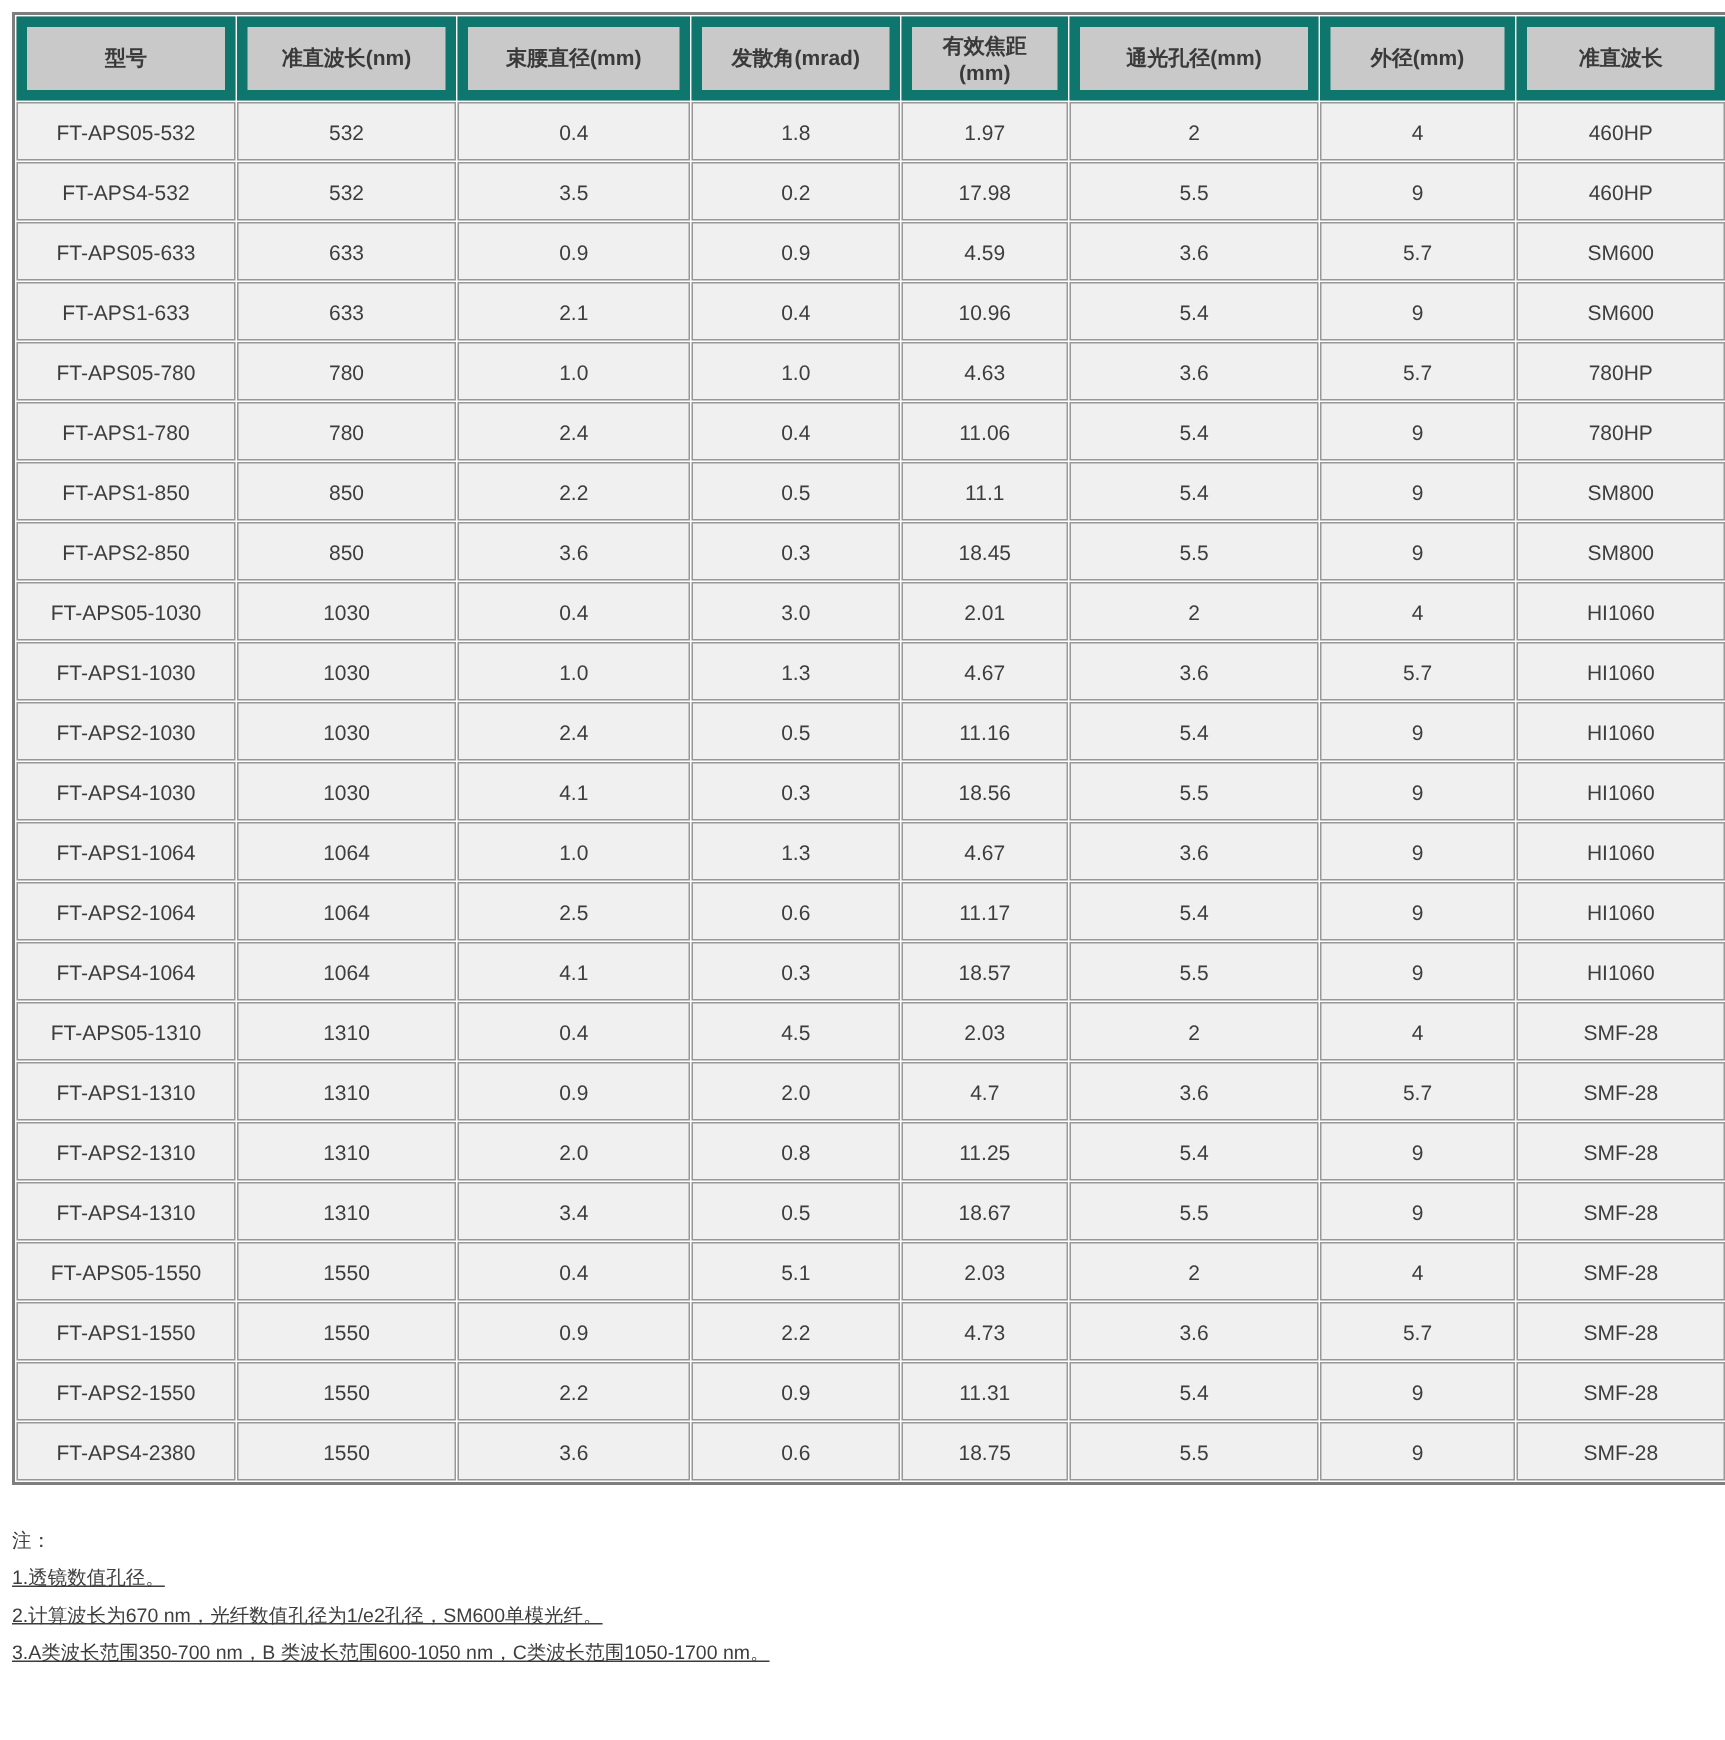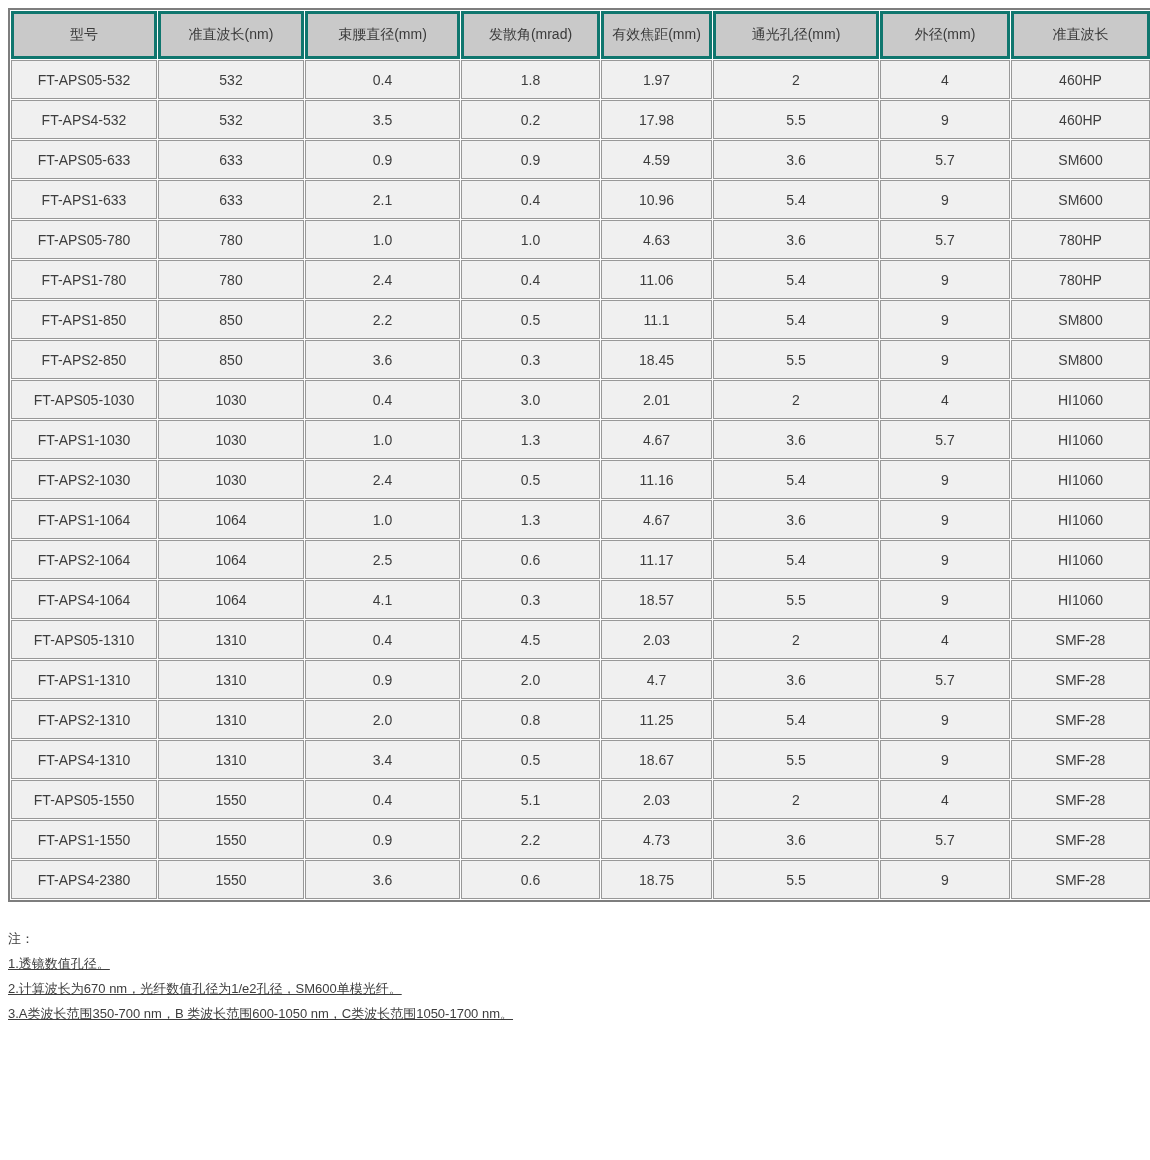--- a/index.html
+++ b/index.html
@@ -16,24 +16,24 @@
   table.spec-table {
     border-collapse: separate;
     border-spacing: 1px;
     background: #fdfdfd;
     border: 2px solid #7e7e7e;
     table-layout: fixed;
     width: 1140px;
   }
   table.spec-table th {
     background: #c9c9c9;
-    border: 3px solid #0f766e;
+    border: 7px solid #0f766e;
     height: 42px;
     font-size: 14px;
-    font-weight: normal;
+    font-weight: bold;
     color: #3a3a3a;
     text-align: center;
     vertical-align: middle;
     padding: 0 4px;
   }
   table.spec-table td {
     background: #f0f0f0;
     border: 1px solid #989898;
     height: 37px;
     font-size: 14px;
@@ -191,20 +191,30 @@
           <td>FT-APS2-1030</td>
           <td>1030</td>
           <td>2.4</td>
           <td>0.5</td>
           <td>11.16</td>
           <td>5.4</td>
           <td>9</td>
           <td>HI1060</td>
         </tr>
         <tr>
+          <td>FT-APS4-1030</td>
+          <td>1030</td>
+          <td>4.1</td>
+          <td>0.3</td>
+          <td>18.56</td>
+          <td>5.5</td>
+          <td>9</td>
+          <td>HI1060</td>
+        </tr>
+        <tr>
           <td>FT-APS1-1064</td>
           <td>1064</td>
           <td>1.0</td>
           <td>1.3</td>
           <td>4.67</td>
           <td>3.6</td>
           <td>9</td>
           <td>HI1060</td>
         </tr>
         <tr>
@@ -278,20 +288,30 @@
           <td>SMF-28</td>
         </tr>
         <tr>
           <td>FT-APS1-1550</td>
           <td>1550</td>
           <td>0.9</td>
           <td>2.2</td>
           <td>4.73</td>
           <td>3.6</td>
           <td>5.7</td>
+          <td>SMF-28</td>
+        </tr>
+        <tr>
+          <td>FT-APS2-1550</td>
+          <td>1550</td>
+          <td>2.2</td>
+          <td>0.9</td>
+          <td>11.31</td>
+          <td>5.4</td>
+          <td>9</td>
           <td>SMF-28</td>
         </tr>
         <tr>
           <td>FT-APS4-2380</td>
           <td>1550</td>
           <td>3.6</td>
           <td>0.6</td>
           <td>18.75</td>
           <td>5.5</td>
           <td>9</td>

